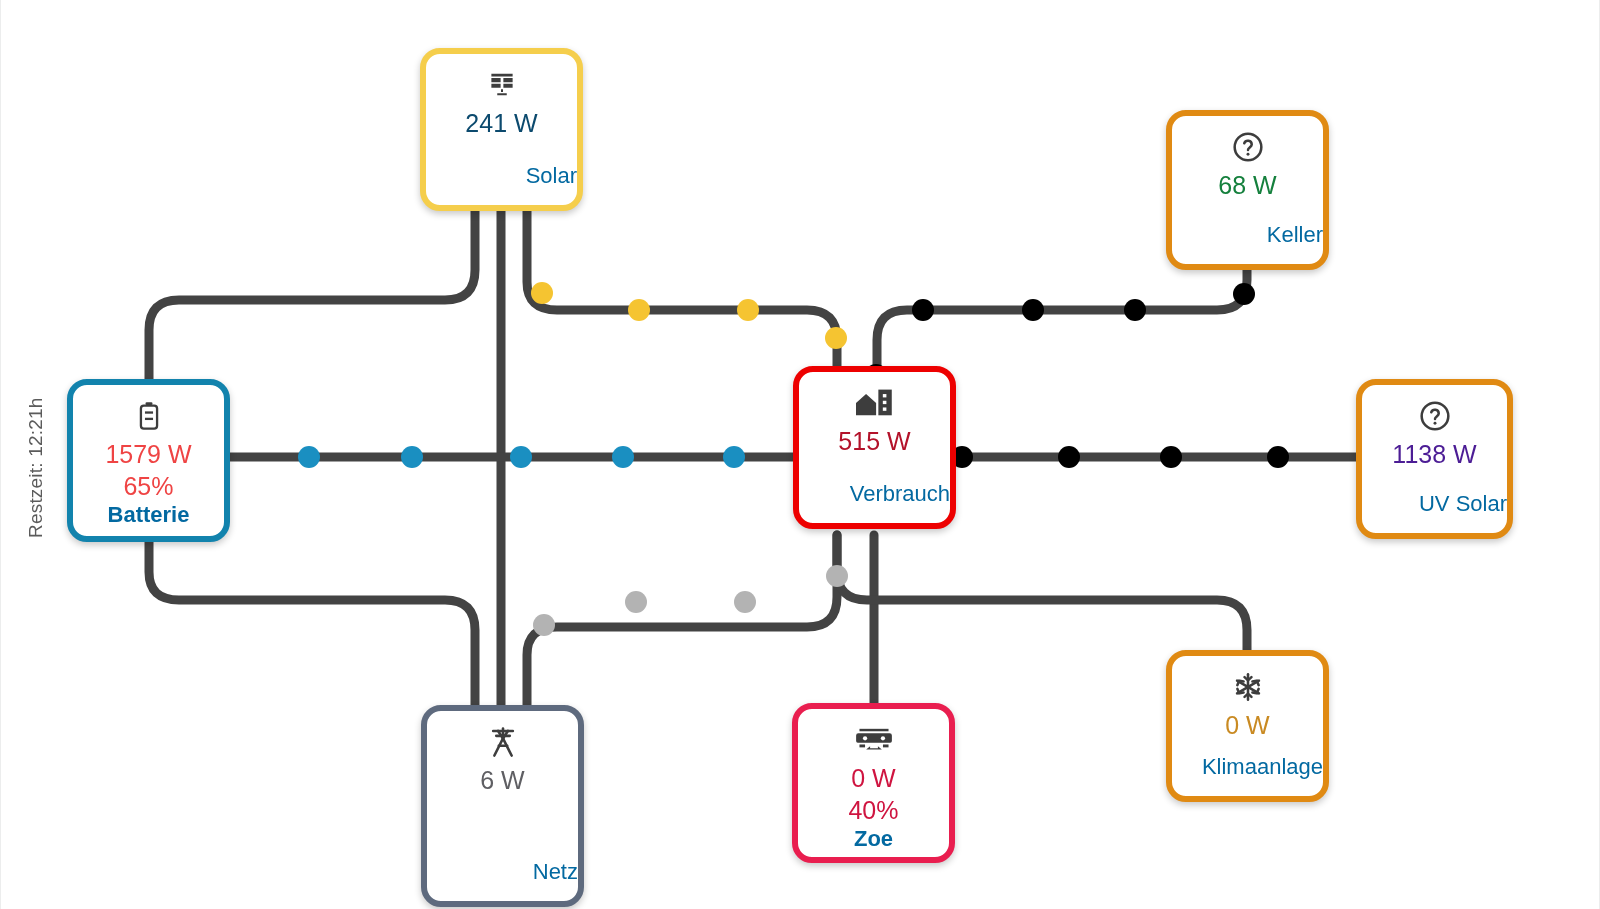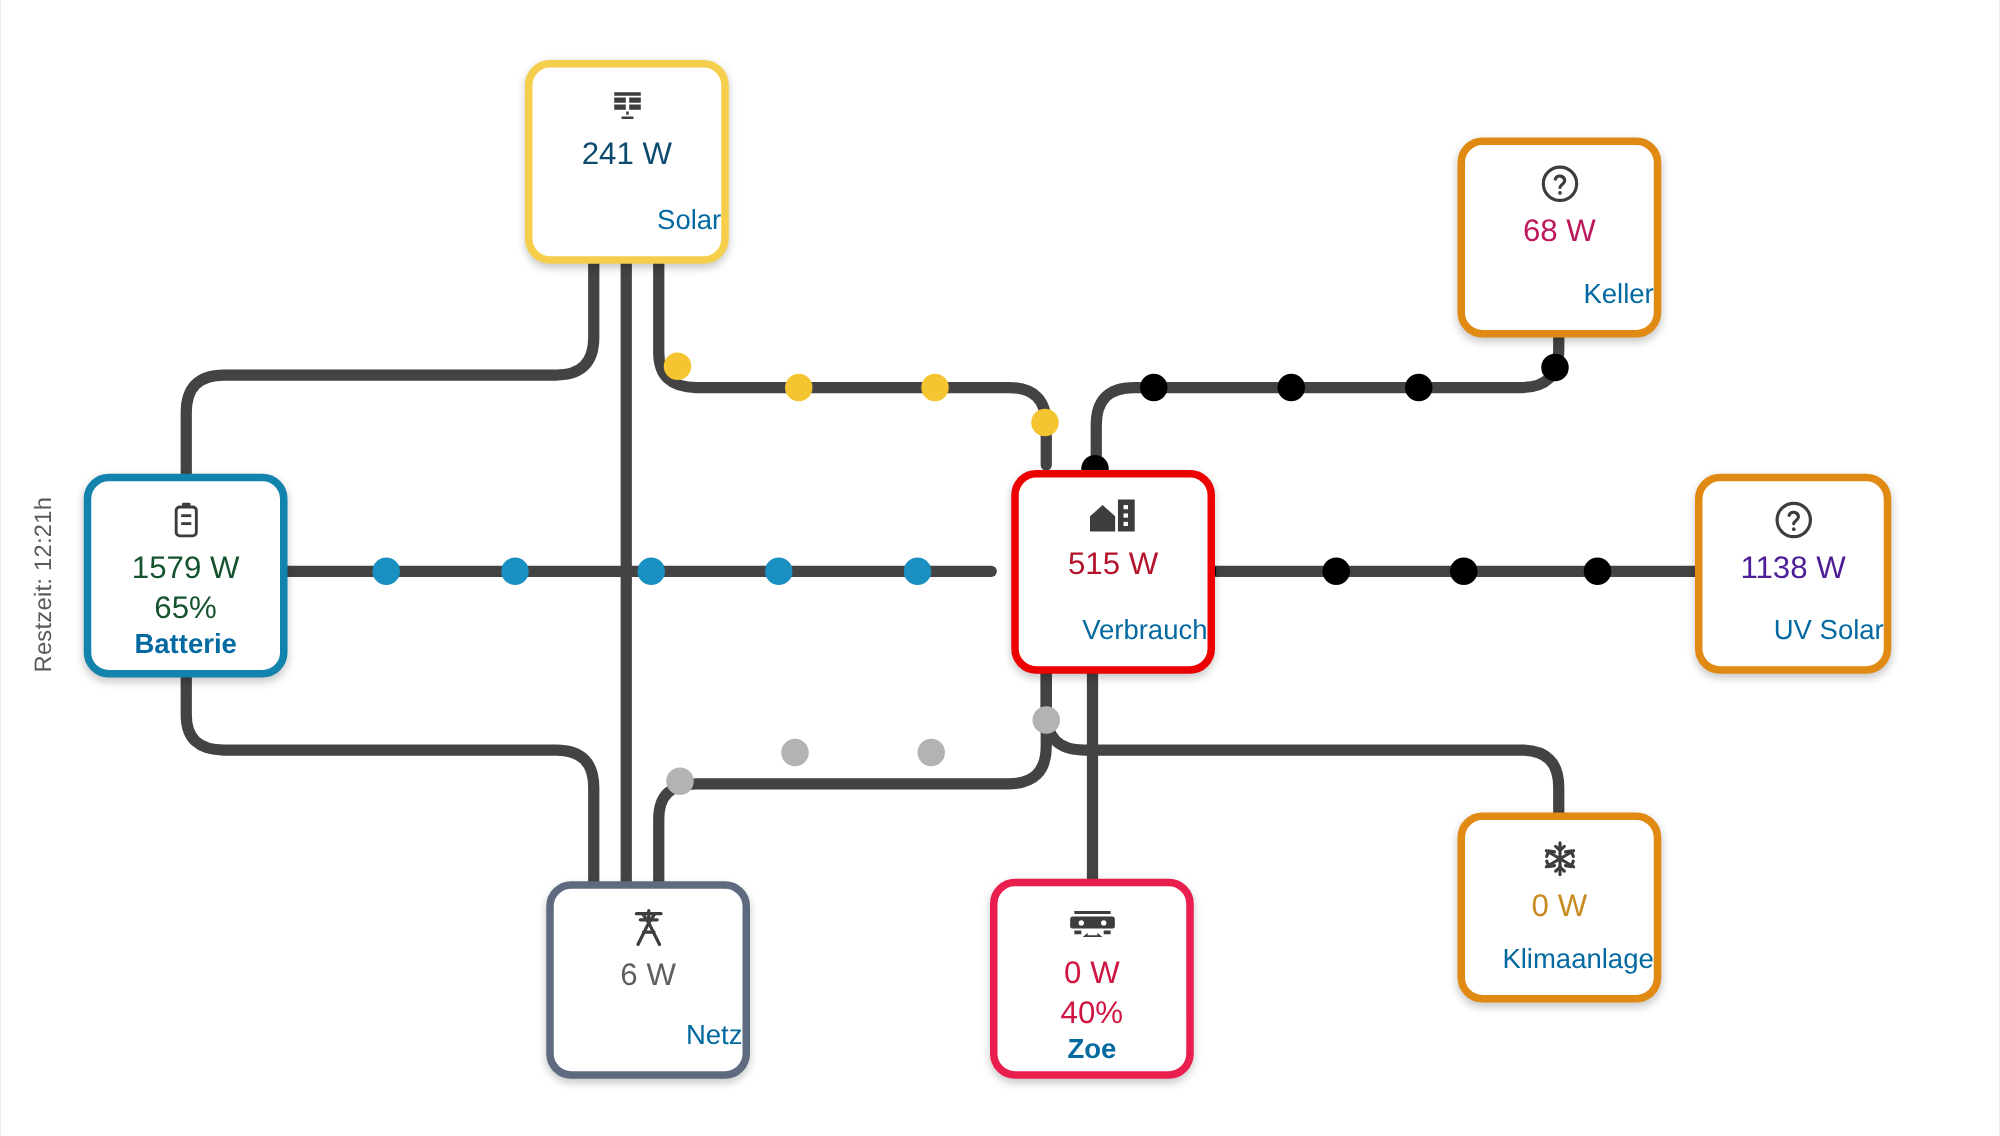--- a/index.html
+++ b/index.html
@@ -84,33 +84,33 @@
     left: 0; right: 0;
     text-align: right;
   }
   .card.has-soc .name { position: static; margin-top: 1px; font-weight: bold; }
 
   
   #card-solar      { left:419px; top:48px;  width:163px; height:163px; border-color:#f5ce4c; }
   #card-solar .power { color:#0c4a6e; }
 
   #card-battery    { left:66px;  top:379px; width:163px; height:163px; border-color:#1283ad; }
-  #card-battery .power, #card-battery .soc { color:#14532d; }
-
-  #card-consumption{ left:792px; top:376px; width:163px; height:163px; border-color:#ed0000;margin-left:16px; }
+  #card-battery .power, #card-battery .soc { color:#ef4444; }
+
+  #card-consumption{ left:792px; top:366px; width:163px; height:163px; border-color:#ed0000; }
   #card-consumption .power { color:#b3122a; }
 
-  #card-grid       { left:436px; top:705px; width:163px; height:158px; border-color:#5e6a7e; }
+  #card-grid       { left:420px; top:705px; width:163px; height:202px; border-color:#5e6a7e; }
   #card-grid .power { color:#5f5f63; }
 
   #card-zoe        { left:791px; top:703px; width:163px; height:160px; border-color:#e91e4f; }
   #card-zoe .power, #card-zoe .soc { color:#cf1440; }
 
   #card-studio     { left:1165px;top:110px; width:163px; height:160px; border-color:#e08a13; }
-  #card-studio .power { color:#be185d; }
+  #card-studio .power { color:#15803d; }
 
   #card-uvkeller   { left:1355px;top:379px; width:157px; height:160px; border-color:#e08a13; }
   #card-uvkeller .power { color:#4c1d95; }
 
   #card-klima      { left:1165px;top:650px; width:163px; height:152px; border-color:#e08a13; }
   #card-klima .power { color:#c98a22; }
 </style>
 </head>
 <body>
 

